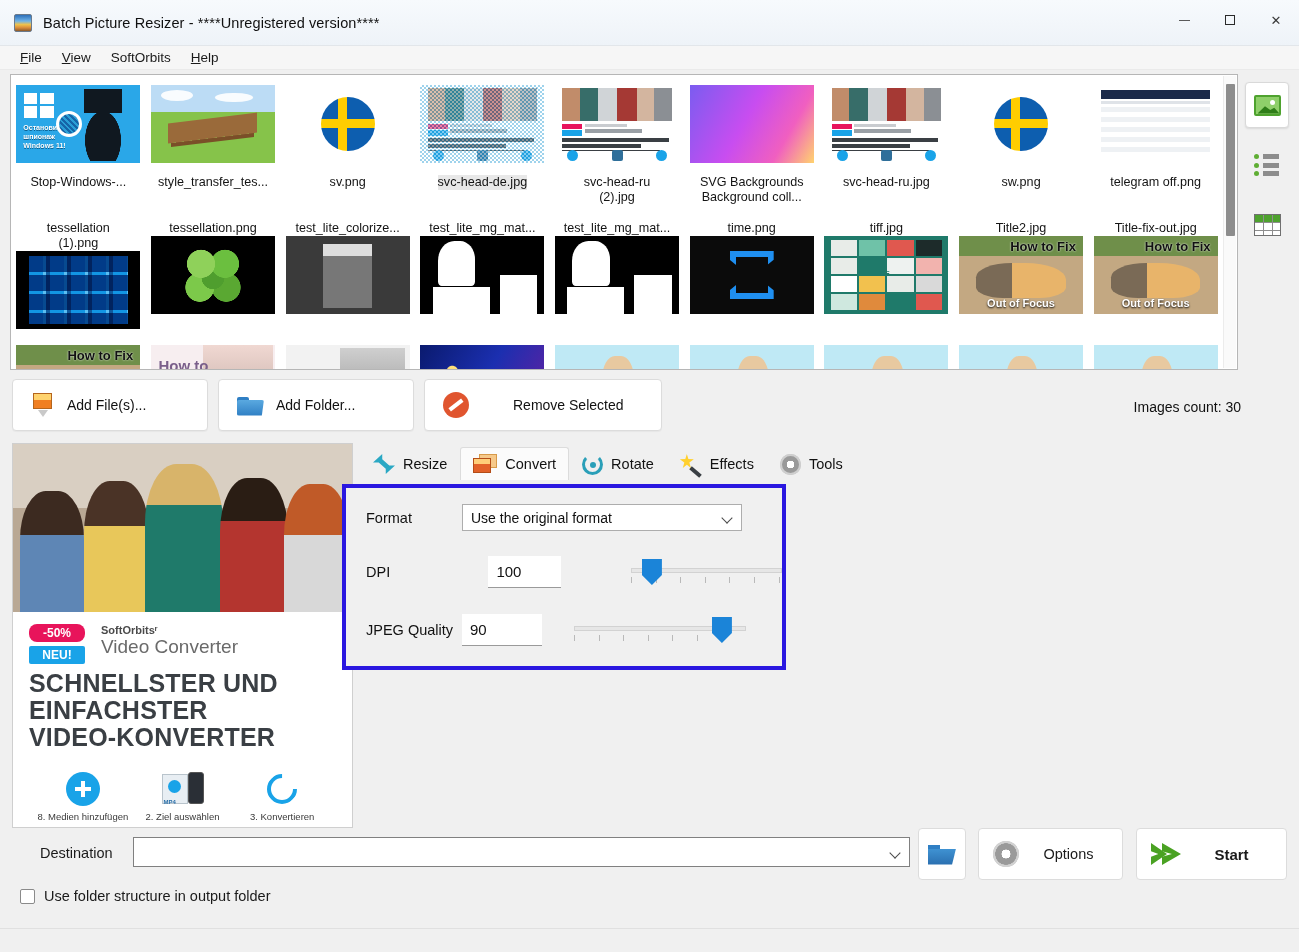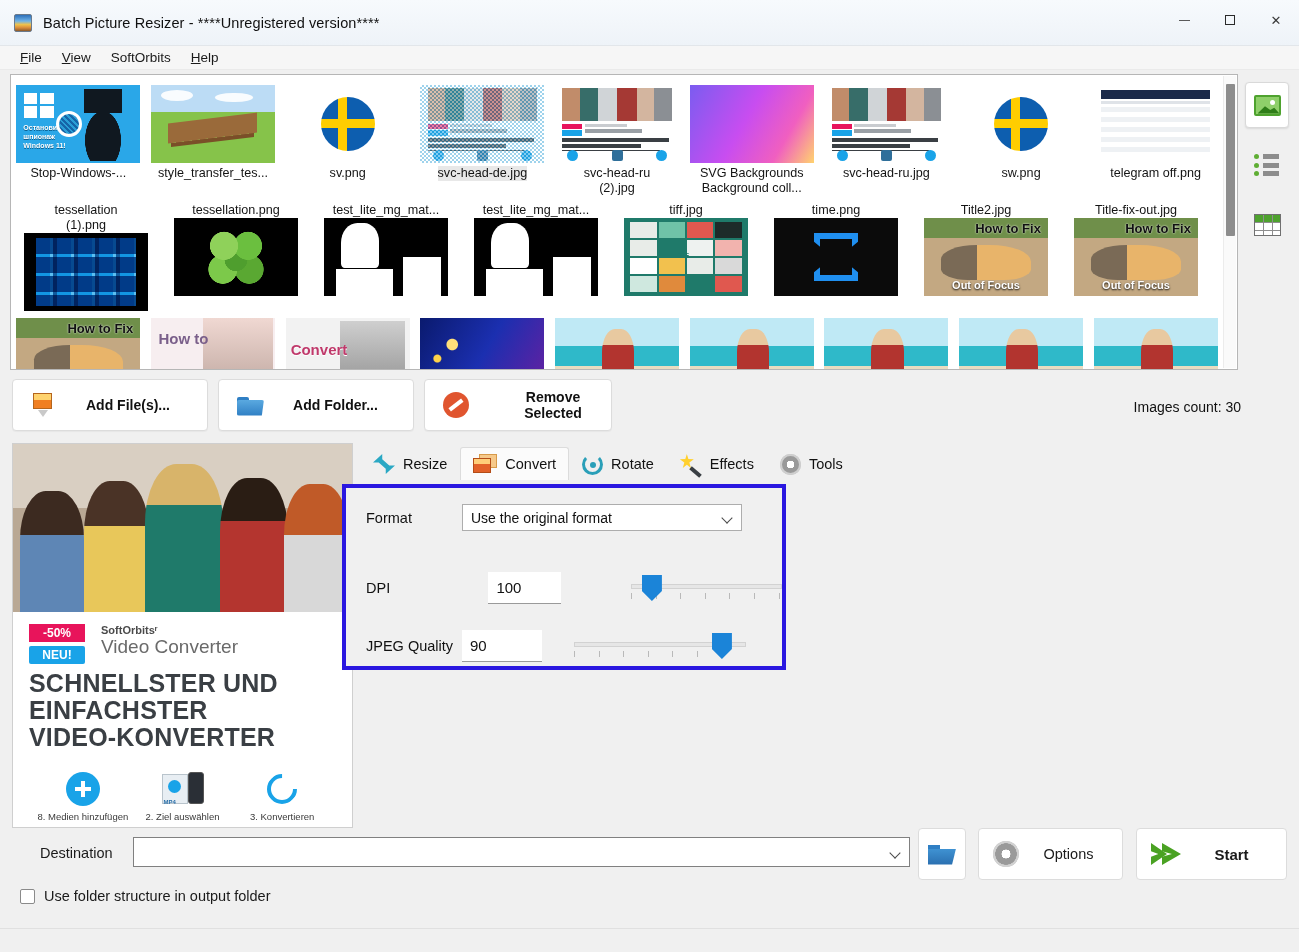--- a/index.html
+++ b/index.html
@@ -54,21 +54,21 @@
   .tcell{
     width:150px; display:flex; flex-direction:column; align-items:center;
     padding-top:4px;
   }
   .timg{
     width:124px; height:78px; display:flex; align-items:center; justify-content:center;
     overflow:hidden; position:relative;
   }
   .tlabel{
     font-size:12.6px; color:#141414; text-align:center; line-height:15px;
-    max-width:142px; margin-top:3px; white-space:pre-line;
+    max-width:142px; margin-top:12px; white-space:pre-line;
   }
   .tcell.selected .tlabel{ background:#e8e8e8; }
   .tcell.selected .timg{
     outline:0; background:
       repeating-conic-gradient(#2a9fd6 0% 25%, #ffffff 0% 50%) 0 0/4px 4px;
   }
   .tcell.selected .timg > *{ opacity:.55; }
 
   
   .art{ width:100%; height:100%; position:relative; }
@@ -216,23 +216,23 @@
      background:repeating-linear-gradient(90deg,transparent 0 8px,#8d8d8d 8px 9px),
                 repeating-linear-gradient(transparent 0 7px,#8d8d8d 7px 8px);}
 
   
   .actions{ position:absolute; left:12px; top:379px; display:flex; gap:10px; }
   .abtn{
     height:52px; background:#fff; border:1px solid #dcdcdc; border-radius:4px;
     display:flex; align-items:center; gap:12px; padding:0 18px;
     font-size:14px; color:#111; box-shadow:0 1px 1px rgba(0,0,0,.04);
   }
-  .abtn .lbl{ flex:1; text-align:center;font-weight:bold; }
+  .abtn .lbl{ flex:1; text-align:left; }
   .w-addfile{ width:196px; } .w-addfolder{ width:196px; }
-  .w-remsel{ width:188px;gap:44px; } .w-remall{ width:196px; }
+  .w-remsel{ width:238px;gap:44px; } .w-remall{ width:196px; }
   .ico-addfile{width:24px;height:24px;position:relative;flex:none;}
   .ico-addfile .pic{position:absolute;left:2px;top:0;width:19px;height:16px;border:1px solid #b5651d;
     background:linear-gradient(#ffd36e 0 45%,#f07f22 45% 100%);}
   .ico-addfile .arr{position:absolute;left:7px;bottom:0;width:0;height:0;
     border-left:5px solid transparent;border-right:5px solid transparent;border-top:7px solid #c9c9c9;}
   .ico-folder{width:27px;height:21px;position:relative;flex:none;}
   .ico-folder:before{content:"";position:absolute;left:0;top:2px;width:12px;height:5px;
     background:#2f7fc4;border-radius:2px 2px 0 0;}
   .ico-folder:after{content:"";position:absolute;left:0;top:5px;width:27px;height:16px;
     background:linear-gradient(#5aa9e0,#2f7fc4);border-radius:2px;
@@ -251,21 +251,21 @@
   .preview{
     position:absolute; left:12px; top:443px; width:341px; height:385px;
     background:#fff; border:1px solid #cfcfcf; overflow:hidden;
   }
   .pv-photo{ height:168px; position:relative;
     background:linear-gradient(#d9cfc2 0 38%, #b9a894 38% 100%); }
   .pv-photo .person{ position:absolute; bottom:0; border-radius:40% 40% 0 0; }
   .pv-body{ padding:12px 16px 0 16px; position:relative; }
   .pv-badges{ position:absolute; left:16px; top:12px; width:56px; }
   .pv-b1{ background:#e8145b; color:#fff; font-size:12px; font-weight:bold;
-    padding:2px 0; text-align:center; border-radius:0;}
+    padding:2px 0; text-align:center; border-radius:8px;}
   .pv-b2{ background:#19a3e8; color:#fff; font-size:12px; font-weight:bold;
     padding:2px 0; text-align:center; border-radius:2px; margin-top:4px;}
   .pv-brand{ margin-left:72px; font-size:11px; font-weight:bold; color:#4a4a4a;}
   .pv-prod{ margin-left:72px; font-size:19px; color:#6a6a6a; line-height:22px;}
   .pv-head{ margin-top:12px; font-size:25px; font-weight:bold; color:#3a3f44;
     line-height:27px; letter-spacing:.2px;}
   .pv-steps{ display:flex; margin-top:16px; padding:0 4px; }
   .pv-step{ flex:1; text-align:center; }
   .pv-step .ic{ height:44px; display:flex;align-items:center;justify-content:center;}
   .pv-plus{ width:34px;height:34px;border-radius:50%;background:#19a3e8;position:relative;}
@@ -534,36 +534,52 @@
         </div>
         <div class="tcell">
           <div class="tlabel">tessellation.png</div>
           <div class="timg">
             <div class="art art-hex">
               <div class="h"></div>
             </div>
           </div>
         </div>
         <div class="tcell">
+          <div class="tlabel">test_lite_colorize...</div>
+          <div class="timg">
+            <div class="art art-bw">
+              <div class="p"></div>
+            </div>
+          </div>
+        </div>
+        <div class="tcell">
           <div class="tlabel">test_lite_mg_mat...</div>
           <div class="timg">
             <div class="art art-mask">
               <div class="s s1"></div>
               <div class="s s2"></div>
               <div class="s s3"></div>
             </div>
           </div>
         </div>
         <div class="tcell">
           <div class="tlabel">test_lite_mg_mat...</div>
           <div class="timg">
             <div class="art art-mask">
               <div class="s s1"></div>
               <div class="s s2"></div>
               <div class="s s3"></div>
+            </div>
+          </div>
+        </div>
+        <div class="tcell">
+          <div class="tlabel">time.png</div>
+          <div class="timg">
+            <div class="art art-time">
+              <div class="x"></div>
             </div>
           </div>
         </div>
         <div class="tcell">
           <div class="tlabel">tiff.jpg</div>
           <div class="timg">
             <div class="art art-tiles">
               <div class="g">
                 <i style="background:#e8ece8"></i>
                 <i style="background:#6fc2a8"></i>
@@ -580,28 +596,20 @@
                 <i style="background:#cfe8df"></i>
                 <i style="background:#e08a3c"></i>
                 <i style="background:#1f7a6a"></i>
                 <i style="background:#e0584f"></i>
               </div>
               <div style="position:absolute;left:44%;top:44%;font-size:7px;font-weight:bold;color:#1f7a6a">TIF</div>
             </div>
           </div>
         </div>
         <div class="tcell">
-          <div class="tlabel">time.png</div>
-          <div class="timg">
-            <div class="art art-time">
-              <div class="x"></div>
-            </div>
-          </div>
-        </div>
-        <div class="tcell">
           <div class="tlabel">Title2.jpg</div>
           <div class="timg">
             <div class="art art-cat">
               <div class="body"></div>
               <div class="t1">How to Fix</div>
               <div class="t2">Out of Focus</div>
             </div>
           </div>
         </div>
         <div class="tcell">
@@ -817,21 +825,21 @@
 
 <div class="cpanel">
   <div class="crow" style="margin-top:16px;">
     <div class="clabel">Format</div>
     <div class="combo">
       <div class="cv">Use the original format</div>
       <div class="chev"></div>
     </div>
   </div>
 
-  <div class="crow" style="margin-top:40px;gap:38px;">
+  <div class="crow" style="margin-top:24px;gap:38px;">
     <div class="clabel">DPI</div>
     <div class="numbox">
       <span>100</span>
     </div>
     <div class="slider">
       <div class="strack"></div>
       <div class="sticks"></div>
       <div class="sthumb" id="dpi-thumb" style="left: 14%;"></div>
     </div>
   </div>

